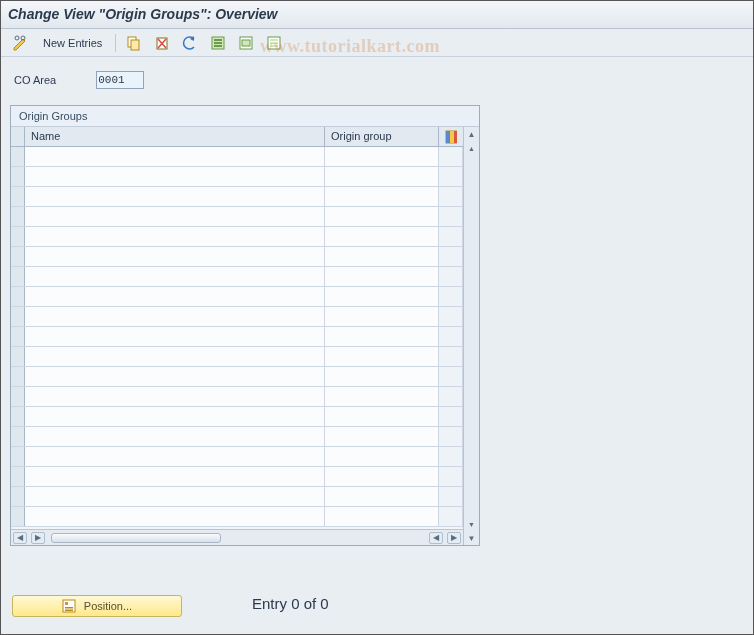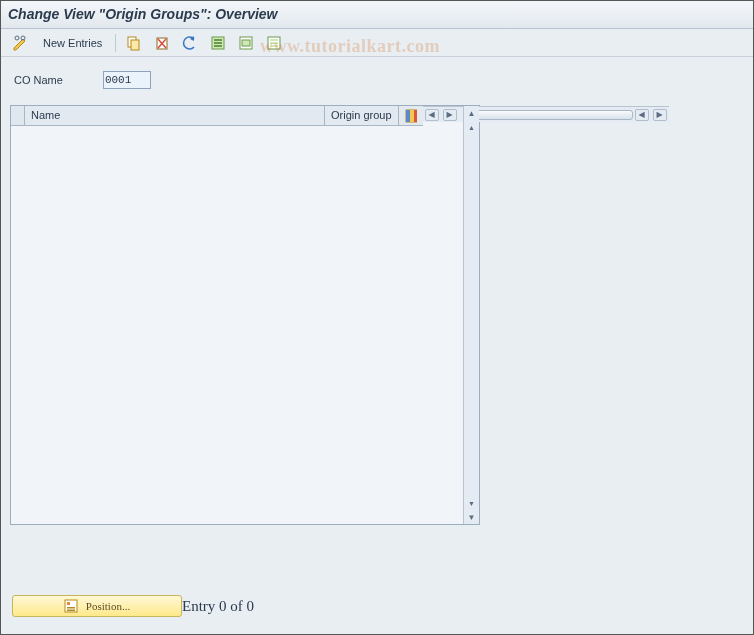--- a/index.html
+++ b/index.html
@@ -84,21 +84,21 @@
     padding:4px 8px;
     color:#3a4c61; font-size:11px;
     border-bottom:1px solid #c2cdd9;
   }
   .grid-body {
     display:flex;
     height: 418px;
   }
   .grid-main {
     flex:1 1 auto;
-    display:flex; flex-direction:row;
+    display:flex; flex-direction:column;
     min-width:0;
   }
   .grid-header-row {
     display:flex;
     background:#e2e9f1;
     border-bottom:1px solid #a8b6c6;
     height:20px;
   }
   .row-selector-h {
     width:14px; flex:none;
@@ -165,21 +165,21 @@
   }
   .hscroll .thumb {
     width:170px; height:10px;
     background:linear-gradient(#f9fbfd,#d8e1ea);
     border:1px solid #a9b7c7; border-radius:3px;
     margin-left:4px;
   }
   .hscroll .track { flex:1; }
   .footer {
     position:absolute; left:12px; bottom:18px;
-    display:flex; align-items:center; font-family:Liberation Serif, serif;
+    display:flex; gap:70px;
   }
   .pos-btn {
     display:flex; align-items:center; justify-content:center;
     gap:8px;
     width:170px; height:22px;
     background:linear-gradient(#fff8d6,#ffe98a);
     border:1px solid #c8b45a; border-radius:3px;
     cursor:pointer;
     color:#5a502a; font-size:11px;
   }
@@ -249,25 +249,26 @@
         <rect x="4" y="4" width="8" height="2" fill="#cfe8b8"></rect>
         <rect x="4" y="7" width="8" height="2" fill="#cfe8b8"></rect>
         <rect x="4" y="10" width="8" height="2" fill="#cfe8b8"></rect>
       </svg>
   </span>
 </div>
 
 <div class="watermark">www.tutorialkart.com</div>
 
 <div class="form-area">
-  <span class="form-label">CO Name</span>
+  <span class="form-label">CO Area</span>
   <input class="form-input" readonly="" value="0001" style="">
 </div>
 
 <div class="grid-wrapper">
+  <div class="grid-title">Origin Groups</div>
   <div class="grid-body">
     <div class="grid-main">
       <div class="grid-header-row">
         <div class="row-selector-h"></div>
         <div class="col-h col-name">Name</div>
         <div class="col-h col-og">Origin group</div>
         <div class="col-h col-conf">
           <svg width="14" height="14">
               <rect x="1" y="1" width="12" height="12" fill="#f5c84a" stroke="#b58a1a"></rect>
               <rect x="1" y="1" width="4" height="12" fill="#5a8acb"></rect>

